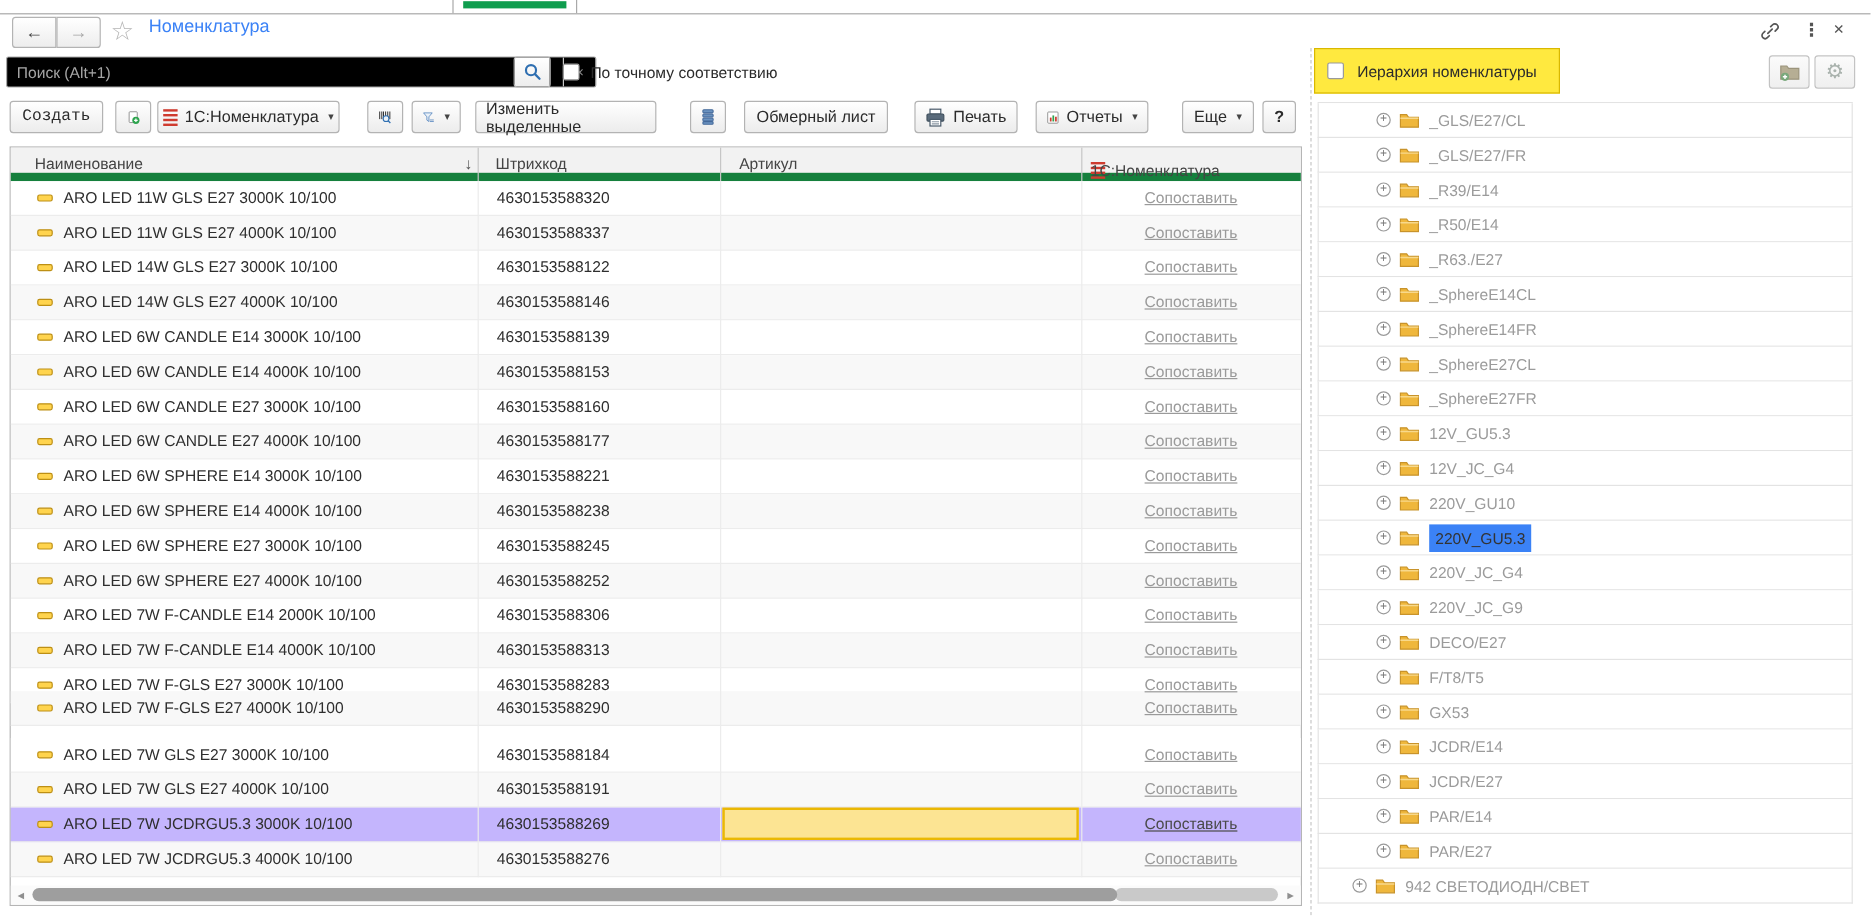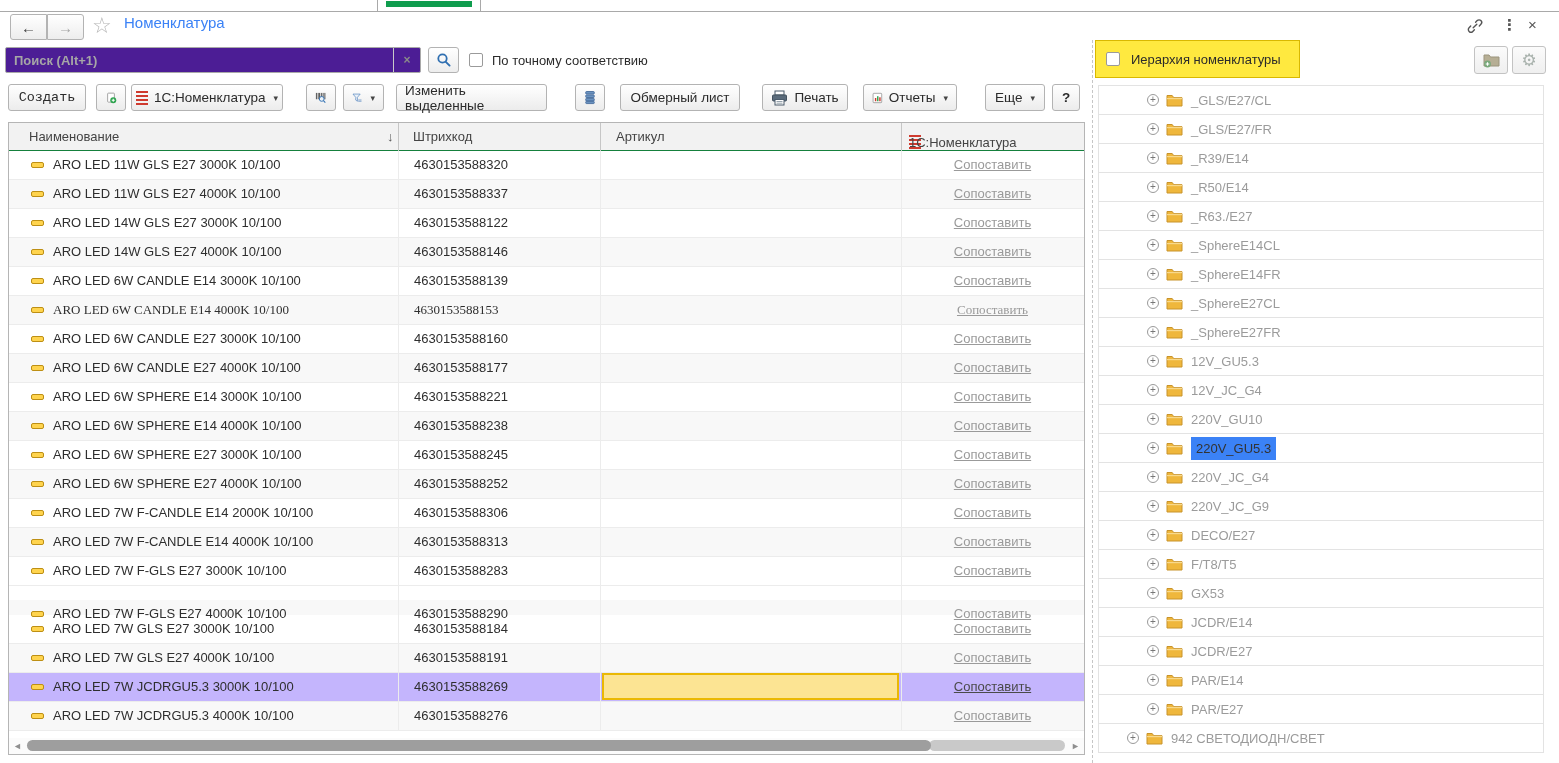--- a/index.html
+++ b/index.html
@@ -13,43 +13,43 @@
 
   
   .navbtn{position:absolute;top:14px;height:26px;width:37px;box-sizing:border-box;
           background:linear-gradient(#ffffff,#ededed);border:1px solid #b3b3b3;
           display:flex;align-items:center;justify-content:center;font-size:15px;}
   .page-title{position:absolute;left:124px;top:14px;font-size:15px;color:#3b82f6;}
   .star{position:absolute;left:92px;top:13px;font-size:22px;color:#b5b5b5;}
   .winicon{position:absolute;top:16px;font-size:15px;color:#555;cursor:default;}
 
   
-  .search-box{position:absolute;left:5px;top:47px;width:416px;height:26px;box-sizing:border-box;
-              border:1px solid #a9a9a9;border-radius:2px;background:#4c1d95;display:flex;align-items:center;font-weight:bold;}
+  .search-box{position:absolute;left:5px;top:47px;width:492px;height:26px;box-sizing:border-box;
+              border:1px solid #a9a9a9;border-radius:2px;background:#000000;display:flex;align-items:center;}
   .search-ph{flex:1;padding-left:8px;color:#a6a6a6;}
   .search-clear{width:26px;height:100%;border-left:1px solid #c9c9c9;display:flex;align-items:center;justify-content:center;color:#8a8a8a;font-size:12px;}
   .search-go{position:absolute;left:428px;top:47px;width:31px;height:26px;box-sizing:border-box;
              background:linear-gradient(#ffffff,#ededed);border:1px solid #b3b3b3;border-radius:3px;
              display:flex;align-items:center;justify-content:center;}
   .checkbox{width:14px;height:14px;box-sizing:border-box;border:1px solid #9a9a9a;background:#fff;border-radius:2px;}
   .exact-wrap{position:absolute;left:469px;top:47px;height:26px;display:flex;align-items:center;gap:9px;}
 
   
   .btn{position:absolute;top:84px;height:27px;box-sizing:border-box;
        background:linear-gradient(#ffffff,#ececec);border:1px solid #b3b3b3;border-radius:3px;
        display:flex;align-items:center;justify-content:center;gap:6px;font-size:13.5px;color:#2b2b2b;padding:0 8px;}
   .caret{font-size:9px;color:#444;margin-left:2px;}
   .redlist{display:inline-flex;flex-direction:column;gap:2px;}
   .redlist i{display:block;width:12px;height:2px;background:#cf3b2f;}
 
   
   .panel{position:absolute;left:8px;top:122px;width:1077px;height:633px;box-sizing:border-box;
          border:1px solid #b5b5b5;background:#fff;}
   .thead{position:absolute;left:0;top:0;width:100%;height:28px;box-sizing:border-box;
-         background:#f2f2f2;border-bottom:1px solid #15803d;color:#444;}
+         background:#f2f2f2;border-bottom:7px solid #15803d;color:#444;}
   .thead span{position:absolute;top:6px;}
   .col-sep{position:absolute;top:0;width:1px;height:28px;background:#c6c6c6;}
   .tbody{position:absolute;left:0;top:28px;width:100%;height:580px;}
   .vline{position:absolute;top:0;width:1px;height:580px;background:#ececec;z-index:1;}
   .row{position:absolute;left:0;width:1075px;height:29px;box-sizing:border-box;border-bottom:1px solid #ececec;background:#fff;}
   .row.alt{background:#f8f8f8;}
   .row.selected{background:#c4b5fd;}
   .item-icon{position:absolute;left:22px;top:11px;width:13px;height:6px;box-sizing:border-box;
              background:#ffd44e;border:1px solid #bd8f14;border-radius:2px;z-index:2;}
   .cell-name{position:absolute;left:44px;top:6px;color:#2e2e2e;z-index:2;white-space:nowrap;}
@@ -252,21 +252,21 @@
           <span class="cell-name">ARO LED 14W GLS E27 4000K 10/100</span>
           <span class="cell-barcode">4630153588146</span>
           <span class="cell-action">Сопоставить</span>
         </div>
         <div class="row" style="top: 116px;">
           <span class="item-icon"></span>
           <span class="cell-name">ARO LED 6W CANDLE E14 3000K 10/100</span>
           <span class="cell-barcode">4630153588139</span>
           <span class="cell-action">Сопоставить</span>
         </div>
-        <div class="row alt" style="top: 145px; font-family: Liberation Serif, serif;">
+        <div class="row alt" style="top: 145px;">
           <span class="item-icon"></span>
           <span class="cell-name">ARO LED 6W CANDLE E14 4000K 10/100</span>
           <span class="cell-barcode">4630153588153</span>
           <span class="cell-action">Сопоставить</span>
         </div>
         <div class="row" style="top: 174px;">
           <span class="item-icon"></span>
           <span class="cell-name">ARO LED 6W CANDLE E27 3000K 10/100</span>
           <span class="cell-barcode">4630153588160</span>
           <span class="cell-action">Сопоставить</span>
@@ -312,21 +312,21 @@
           <span class="cell-name">ARO LED 7W F-CANDLE E14 4000K 10/100</span>
           <span class="cell-barcode">4630153588313</span>
           <span class="cell-action">Сопоставить</span>
         </div>
         <div class="row" style="top: 406px;">
           <span class="item-icon"></span>
           <span class="cell-name">ARO LED 7W F-GLS E27 3000K 10/100</span>
           <span class="cell-barcode">4630153588283</span>
           <span class="cell-action">Сопоставить</span>
         </div>
-        <div class="row alt" style="top: 449px;">
+        <div class="row alt" style="top: 425px;">
           <span class="item-icon"></span>
           <span class="cell-name">ARO LED 7W F-GLS E27 4000K 10/100</span>
           <span class="cell-barcode">4630153588290</span>
           <span class="cell-action">Сопоставить</span>
         </div>
         <div class="row" style="top: 464px;">
           <span class="item-icon"></span>
           <span class="cell-name">ARO LED 7W GLS E27 3000K 10/100</span>
           <span class="cell-barcode">4630153588184</span>
           <span class="cell-action">Сопоставить</span>

